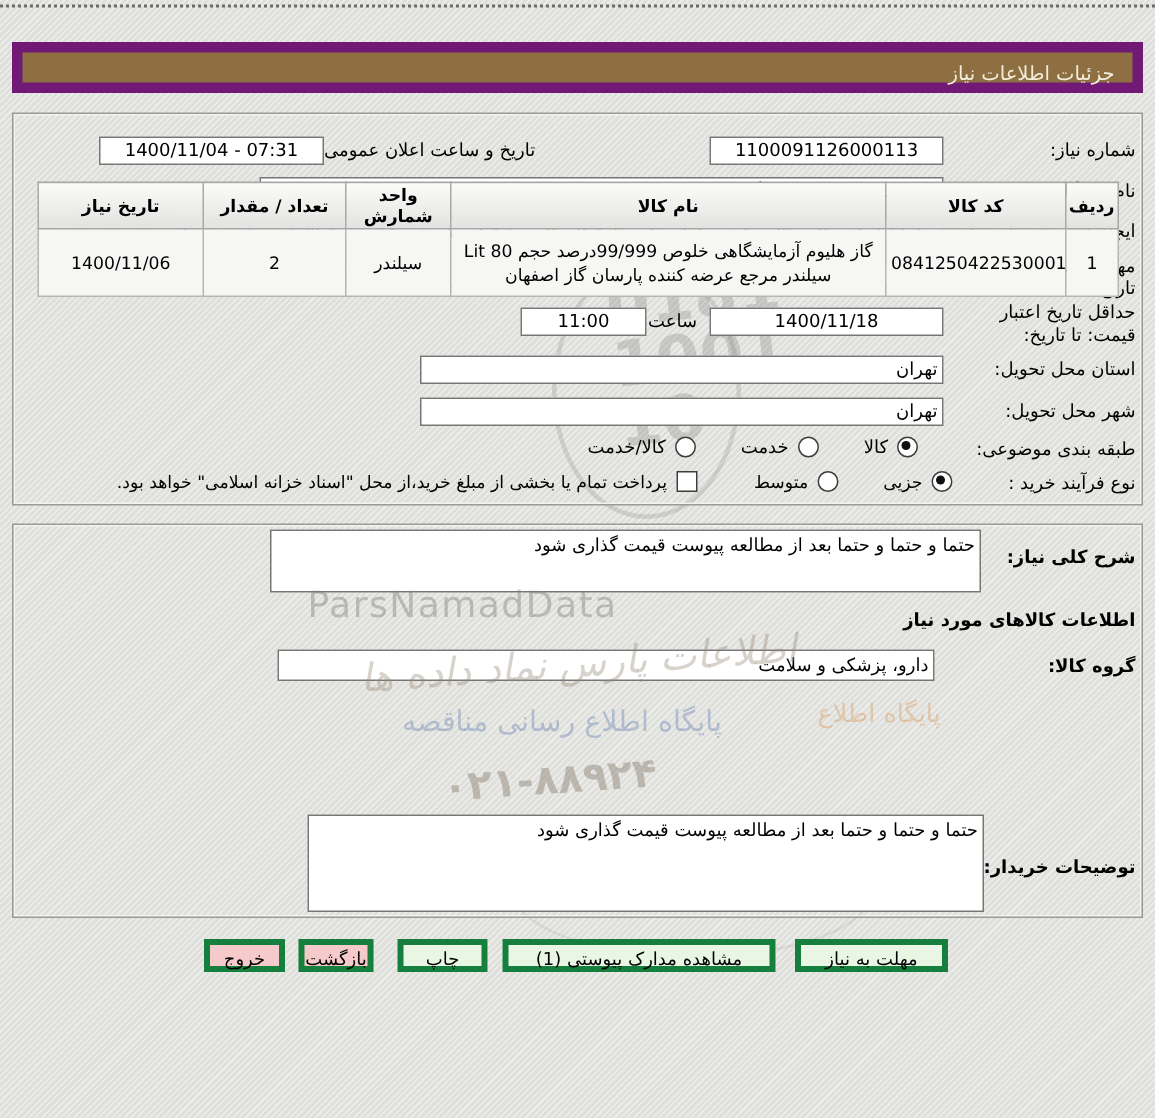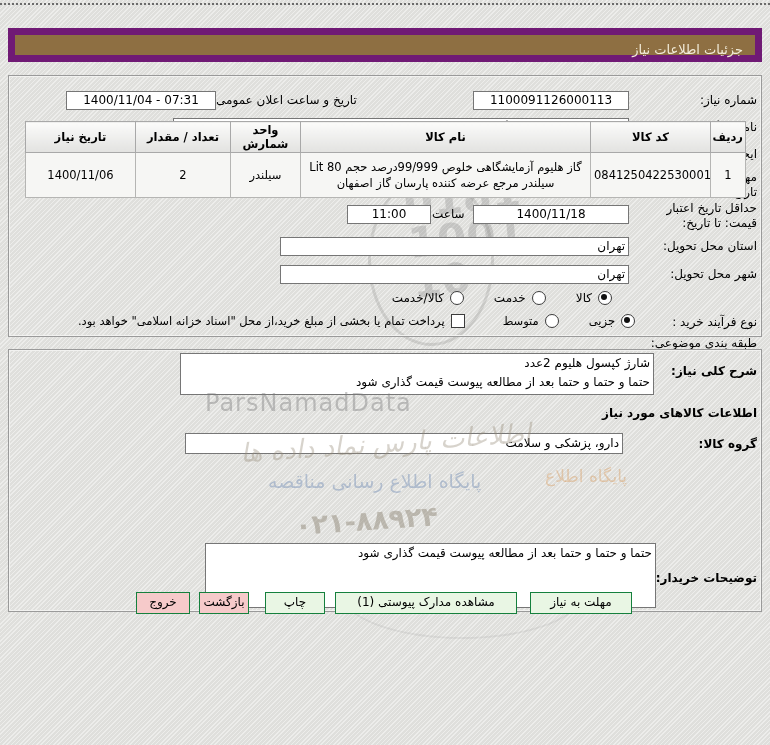--- a/index.html
+++ b/index.html
@@ -46,21 +46,21 @@
   table.goods th{
     background:linear-gradient(#fbfbfa,#e2e2e0);border:1px solid #a8a8a8;
     font-weight:bold;height:25px;padding:1px 2px;
   }
   table.goods td{
     background:#f6f6f4;border:1px solid #b5b5b3;text-align:center;
     height:42px;padding:1px 3px;line-height:16px;
   }
   
   .btn{
-    position:absolute;top:592px;height:22px;border:1px solid #15803d;box-sizing:border-box;
+    position:absolute;top:626px;height:22px;border:4px solid #15803d;box-sizing:border-box;
     font-size:12px;line-height:19px;text-align:center;cursor:pointer;
   }
   .btn.green{background:#e9f6e4;}
   .btn.pink{background:#f6caca;}
   
   .wm{position:absolute;pointer-events:none;user-select:none;}
   .wm-brand{font-weight:normal;font-size:24px;letter-spacing:1px;color:rgba(125,125,125,.42);font-family:"DejaVu Sans",sans-serif;}
   .wm-script{font-style:italic;font-size:26px;color:rgba(150,140,120,.38);transform:rotate(-4deg);}
   .wm-portal{font-size:19px;color:rgba(125,150,185,.5);}
   .wm-portal2{font-size:17px;color:rgba(215,150,85,.4);}
@@ -109,21 +109,21 @@
 <span class="lbl2" style="right:13px;top:201px;">حداقل تاریخ اعتبار قیمت: تا تاریخ:</span>
 <div class="box center ltr" style="left:473px;top:205px;width:148px;">1400/11/18</div>
 <span class="lbl" style="left:432px;top:207px;">ساعت</span>
 <div class="box center ltr" style="left:347px;top:205px;width:76px;">11:00</div>
 
 <span class="lbl" style="right:13px;top:239px;">استان محل تحویل:</span>
 <div class="box right" style="left:280px;top:237px;width:341px;">تهران</div>
 <span class="lbl" style="right:13px;top:267px;">شهر محل تحویل:</span>
 <div class="box right" style="left:280px;top:265px;width:341px;">تهران</div>
 
-<span class="lbl" style="right:13px;top:292px;margin-top:44px;">طبقه بندی موضوعی:</span>
+<span class="lbl" style="right:13px;top:292px;">طبقه بندی موضوعی:</span>
 <div class="optrow" style="right:158px;top:291px;">
   <span class="radio on"></span>
   <span>کالا</span>
   <span class="gap"></span>
   <span class="radio"></span>
   <span>خدمت</span>
   <span class="gap"></span>
   <span class="radio"></span>
   <span>کالا/خدمت</span>
 </div>
@@ -137,21 +137,20 @@
   <span>متوسط</span>
   <span class="gap" style="width:26px;"></span>
   <span class="chk"></span>
   <span>پرداخت تمام یا بخشی از مبلغ خرید،از محل "اسناد خزانه اسلامی" خواهد بود.</span>
 </div>
 
 <div id="panel2" class="panel"></div>
 
 <span class="lbl bold" style="right:13px;top:364px;">شرح کلی نیاز:</span>
 <div class="box right" style="left:180px;top:353px;width:466px;height:40px;line-height:19px;white-space:normal;">
-  <div>شارژ کپسول هلیوم 2عدد</div>
   <div>حتما و حتما و حتما بعد از مطالعه پیوست قیمت گذاری شود</div>
 </div>
 
 <span class="lbl bold" style="right:13px;top:406px;">اطلاعات کالاهای مورد نیاز</span>
 
 <span class="lbl bold" style="right:13px;top:437px;">گروه کالا:</span>
 <div class="box right" style="left:185px;top:433px;width:430px;height:19px;line-height:19px;">دارو، پزشکی و سلامت</div>
 
 <table class="goods" dir="rtl">
   <colgroup>

